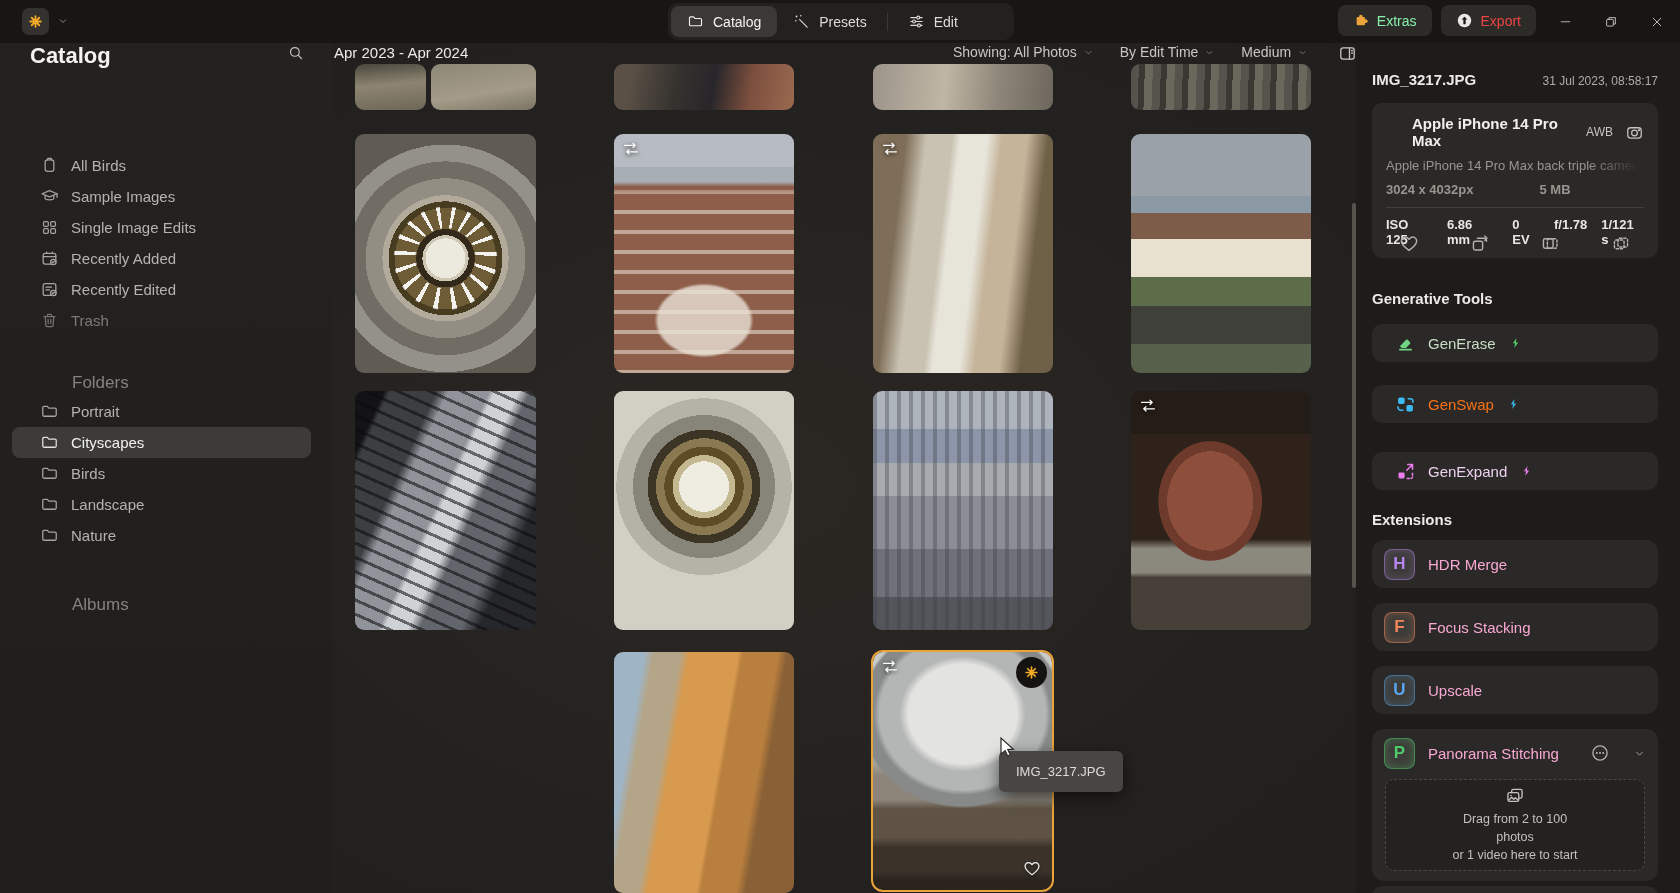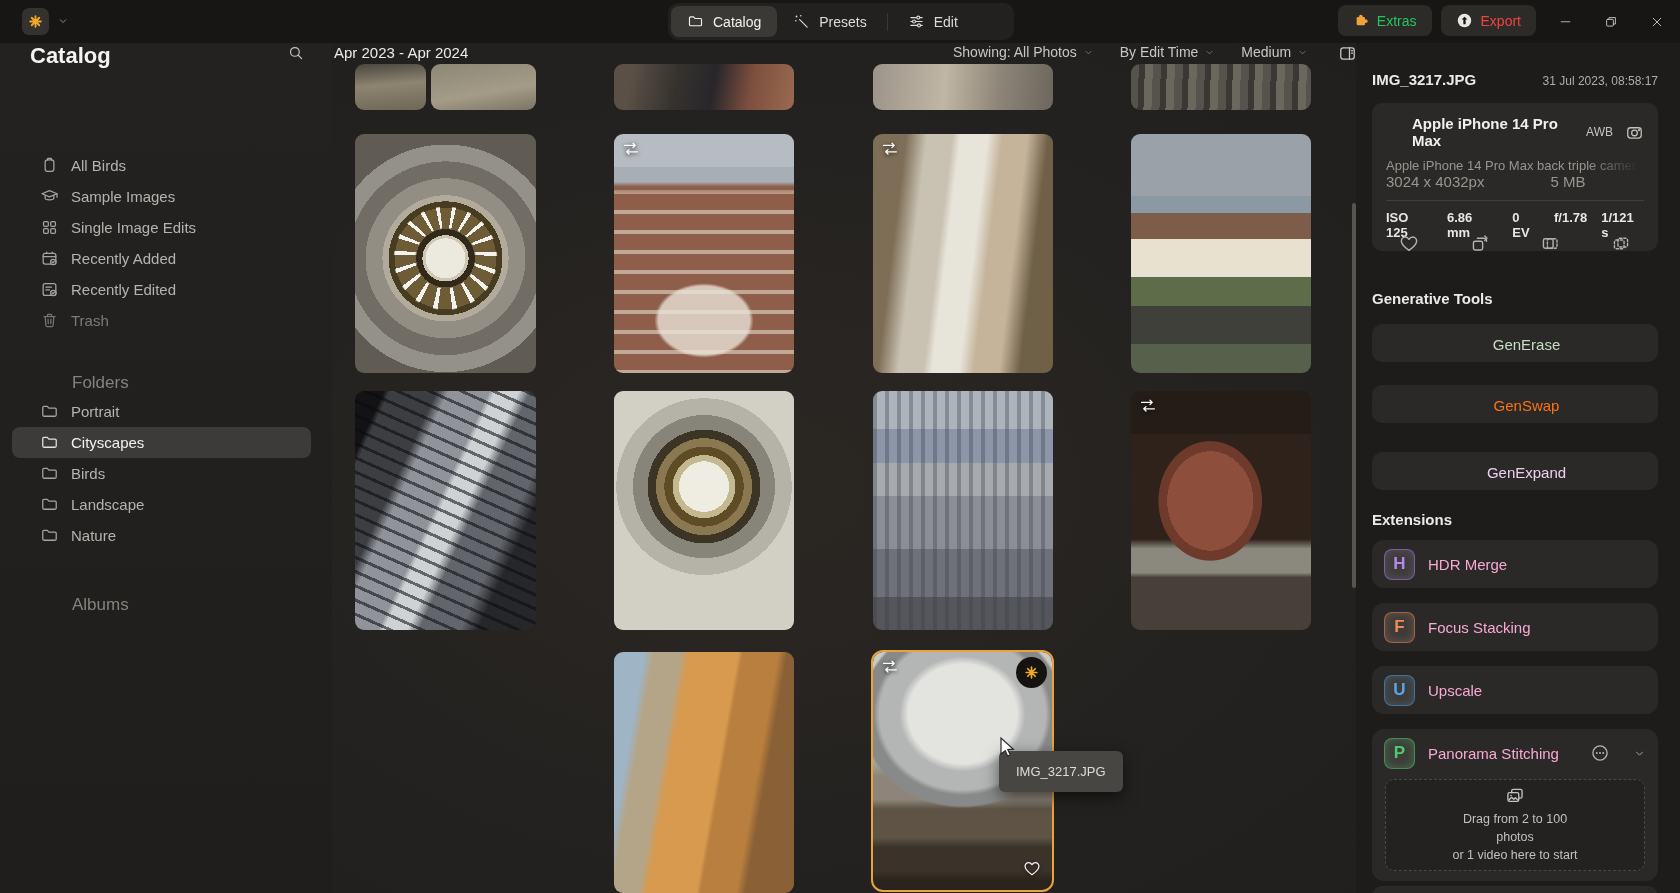--- a/index.html
+++ b/index.html
@@ -17,21 +17,21 @@
   .logo-chevron { position:absolute; left:57px; top:15px; color:#a8a5a0; }
   .tabgroup { position:absolute; left:668px; top:3px; width:346px; height:37px; border-radius:10px;
     background:#222120; display:flex; align-items:center; padding:3px; }
   .tab { height:31px; border-radius:8px; display:flex; align-items:center; gap:9px; padding:0 16px;
     color:#dddbd7; font-size:14px; cursor:pointer; }
   .tab.selected { background:#3b3936; color:#f2f1ef; }
   .tab-sep { width:1px; height:18px; background:#3a3835; margin:0 4px; }
   .top-actions { position:absolute; right:144px; top:5px; display:flex; gap:9px; }
   .pill-btn { height:31px; border-radius:8px; background:#2d2b28; display:flex; align-items:center;
     gap:8px; padding:0 15px; font-size:14px; color:#ef4444; cursor:pointer; }
-  .pill-btn.extras { color:#22c55e; }
+  .pill-btn.extras { color:#86efac; }
   .win-controls { position:absolute; right:0; top:0; height:43px; display:flex; align-items:center; }
   .win-btn { width:46px; height:43px; display:flex; align-items:center; justify-content:center; color:#c9c6c2; cursor:pointer; }
 
   
   .sidebar { position:absolute; left:0; top:43px; width:332px; height:850px;
     background:linear-gradient(180deg,#232220 0%,#1f1e1c 100%); }
   .catalog-title { position:absolute; left:30px; top:0px; font-size:22px; font-weight:bold; color:#f4f3f1; }
   .add-photos { position:absolute; left:12px; top:51px; width:299px; height:35px; border-radius:8px;
     background:linear-gradient(180deg,#403e3b,#363431); display:flex; align-items:center; justify-content:center;
     font-size:15px; color:#ecebe9; cursor:pointer; }
@@ -118,31 +118,31 @@
   .file-row { position:absolute; left:16px; top:28px; width:286px; display:flex; justify-content:space-between; align-items:baseline; }
   .file-name { font-size:15px; font-weight:bold; color:#eceae7; }
   .file-date { font-size:12px; color:#b0ada8; }
   .meta-card { position:absolute; left:16px; top:60px; width:286px; border-radius:10px; background:#2a2927; padding:12px 14px 11px; }
   .meta-top { display:flex; align-items:center; }
   .meta-camera { font-size:15px; font-weight:bold; color:#f0efec; flex:1;margin-left:26px; }
   .meta-awb { font-size:12px; color:#c6c3be; margin-right:12px; }
   .meta-cam-ic { color:#c6c3be; }
   .meta-lens { margin-top:9px; font-size:13px; color:#98958f; white-space:nowrap; overflow:hidden;
     -webkit-mask:linear-gradient(90deg,#000 78%,transparent 98%); mask:linear-gradient(90deg,#000 78%,transparent 98%); }
-  .meta-dims { font-size:15px; color:#98958f; display:flex; }
+  .meta-dims { margin-top:9px; font-size:13px; color:#98958f; display:flex;font-weight:bold; }
   .meta-dims span:nth-child(2){ margin-left:66px; }
   .meta-div { height:1px; background:#403f3c; margin:10px 0 9px; }
   .meta-exif { display:flex; font-size:13px; font-weight:bold; color:#e8e6e3; }
   .meta-exif span { margin-right:14px; } .meta-exif span:last-child{margin-right:0;}
   .quick-icons { position:absolute; left:16px; top:190px; width:286px; display:flex; justify-content:space-between;
     padding:0 26px; color:#b5b2ad; }
   .quick-icons .qi { cursor:pointer; }
   .ip-header { position:absolute; left:16px; font-size:15px; font-weight:bold; color:#eceae7; }
   .tool-card { position:absolute; left:16px; width:286px; height:38px; border-radius:10px; background:#2a2927;
-    display:flex; align-items:center; padding:0 0 0 23px; gap:12px; cursor:pointer;flex-direction:column; }
+    display:flex; align-items:center; padding:0 0 0 23px; gap:12px; cursor:pointer; }
   .tool-card .bolt { margin-left:2px; }
   .tool-label { font-size:15px; }
   .ext-card { position:absolute; left:16px; width:286px; border-radius:12px; background:#2a2927; cursor:pointer; }
   .ext-head { height:48px; display:flex; align-items:center; padding:0 12px; gap:13px; }
   .ext-badge { width:31px; height:31px; border-radius:8px; background:#3d3c39; display:flex; align-items:center;
     justify-content:center; font-size:17px; font-weight:bold; }
   .ext-label { font-size:15px; color:#f9a8d4; flex:1; }
   .b-h{color:#b685f2; border:1px solid rgba(182,133,242,.5); box-shadow:0 0 9px rgba(182,133,242,.25) inset;}
   .b-f{color:#f0875c; border:1px solid rgba(240,135,92,.55); box-shadow:0 0 9px rgba(240,135,92,.3) inset;}
   .b-u{color:#57a6f0; border:1px solid rgba(87,166,240,.5); box-shadow:0 0 9px rgba(87,166,240,.25) inset;}

